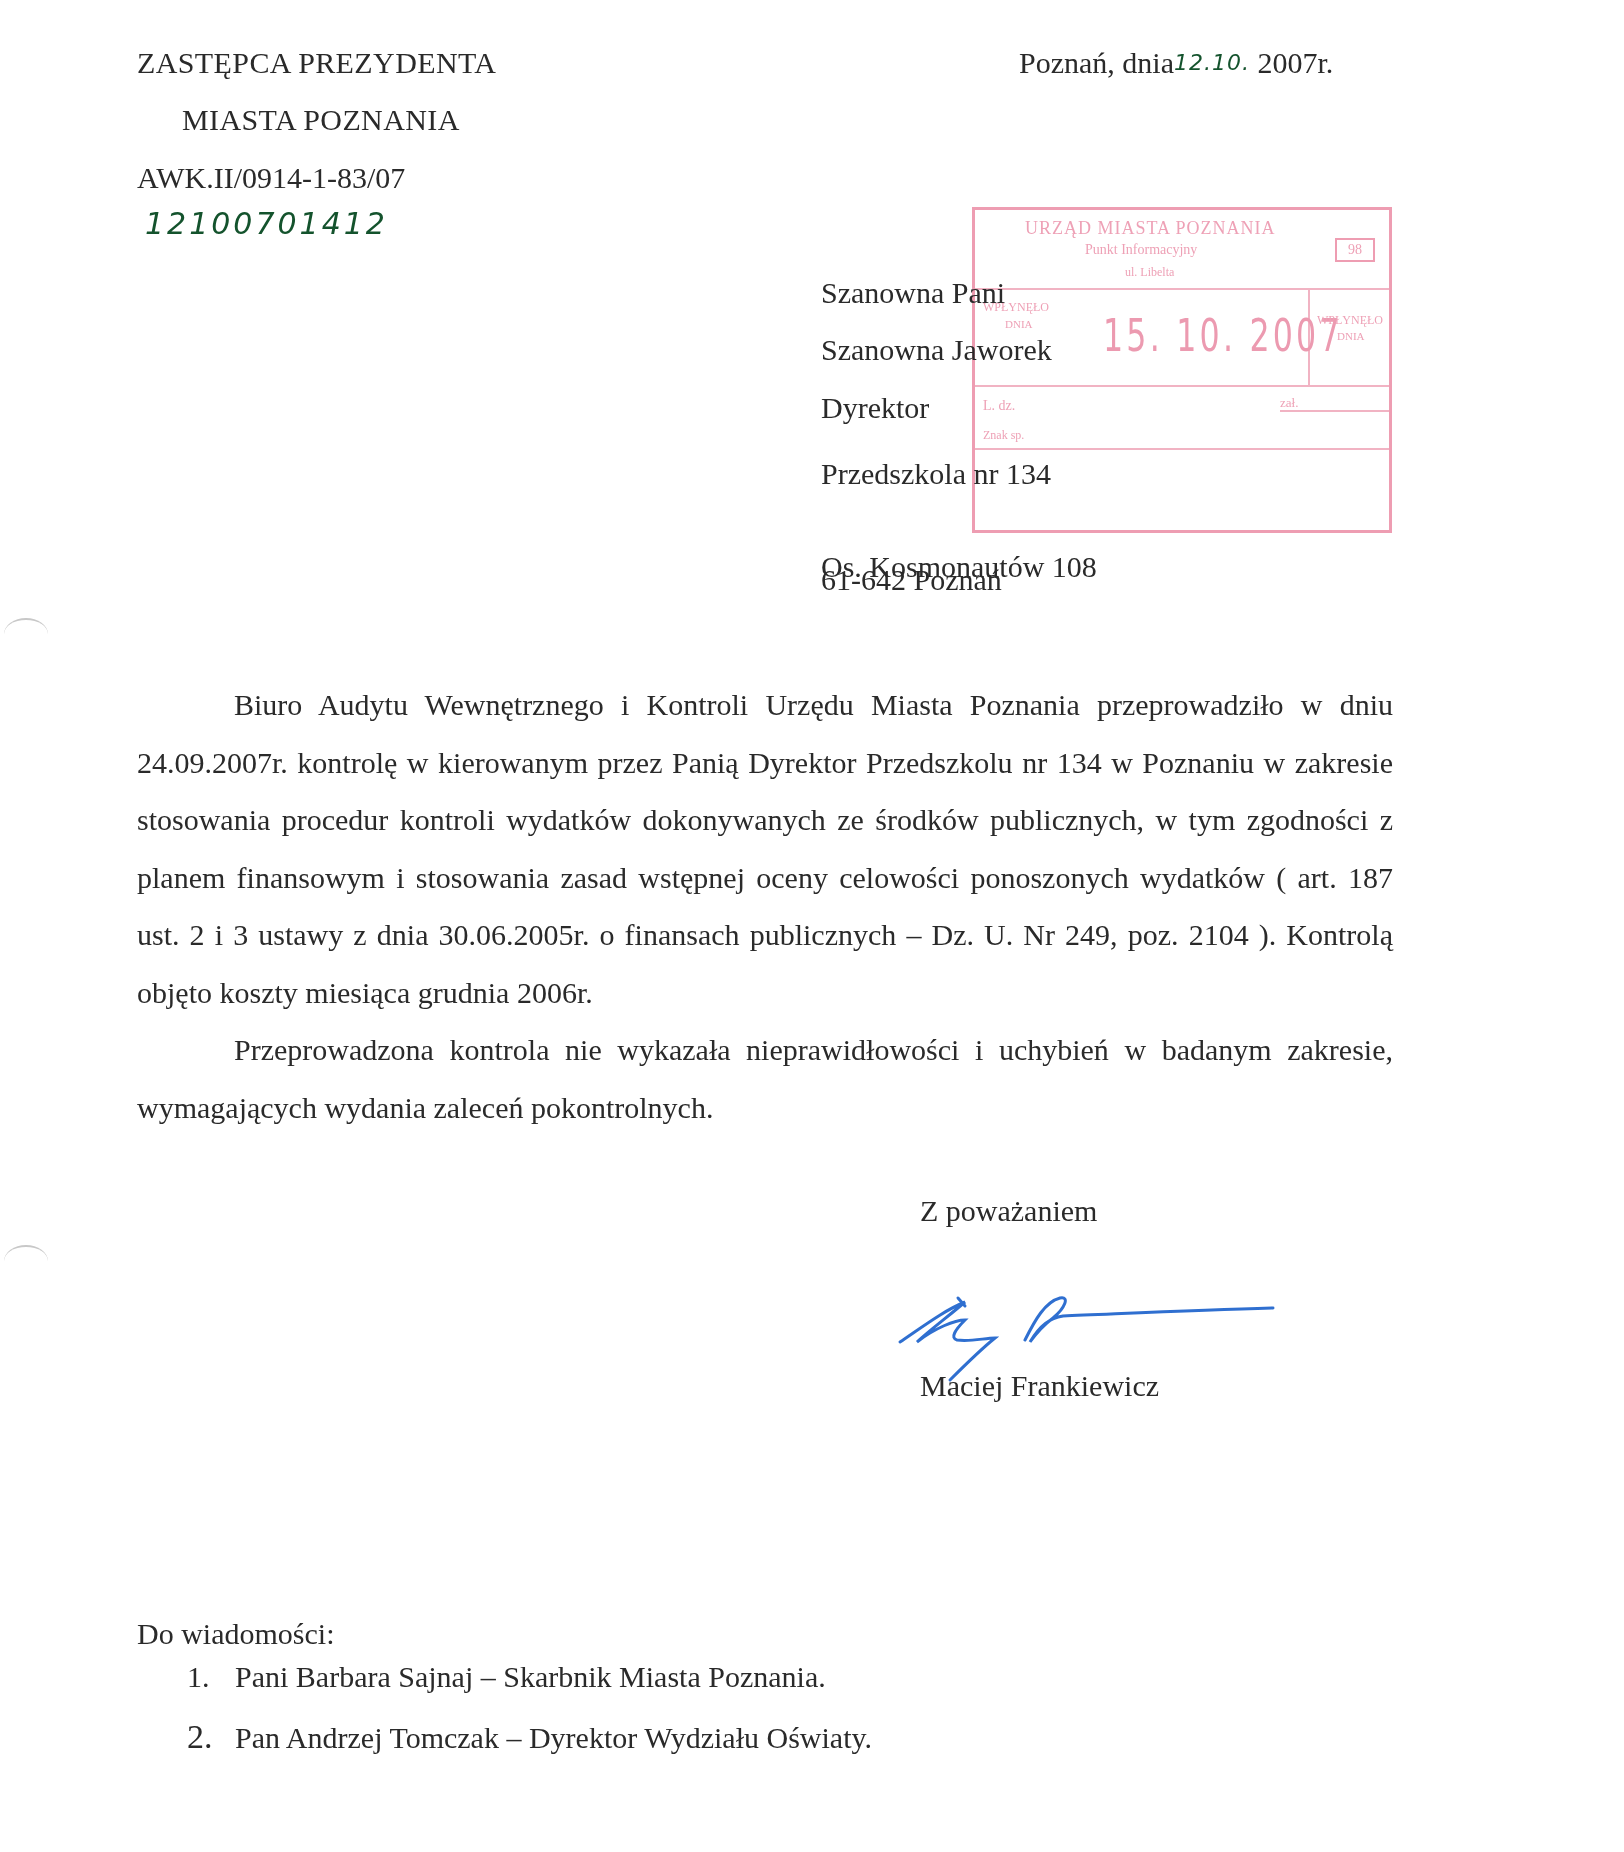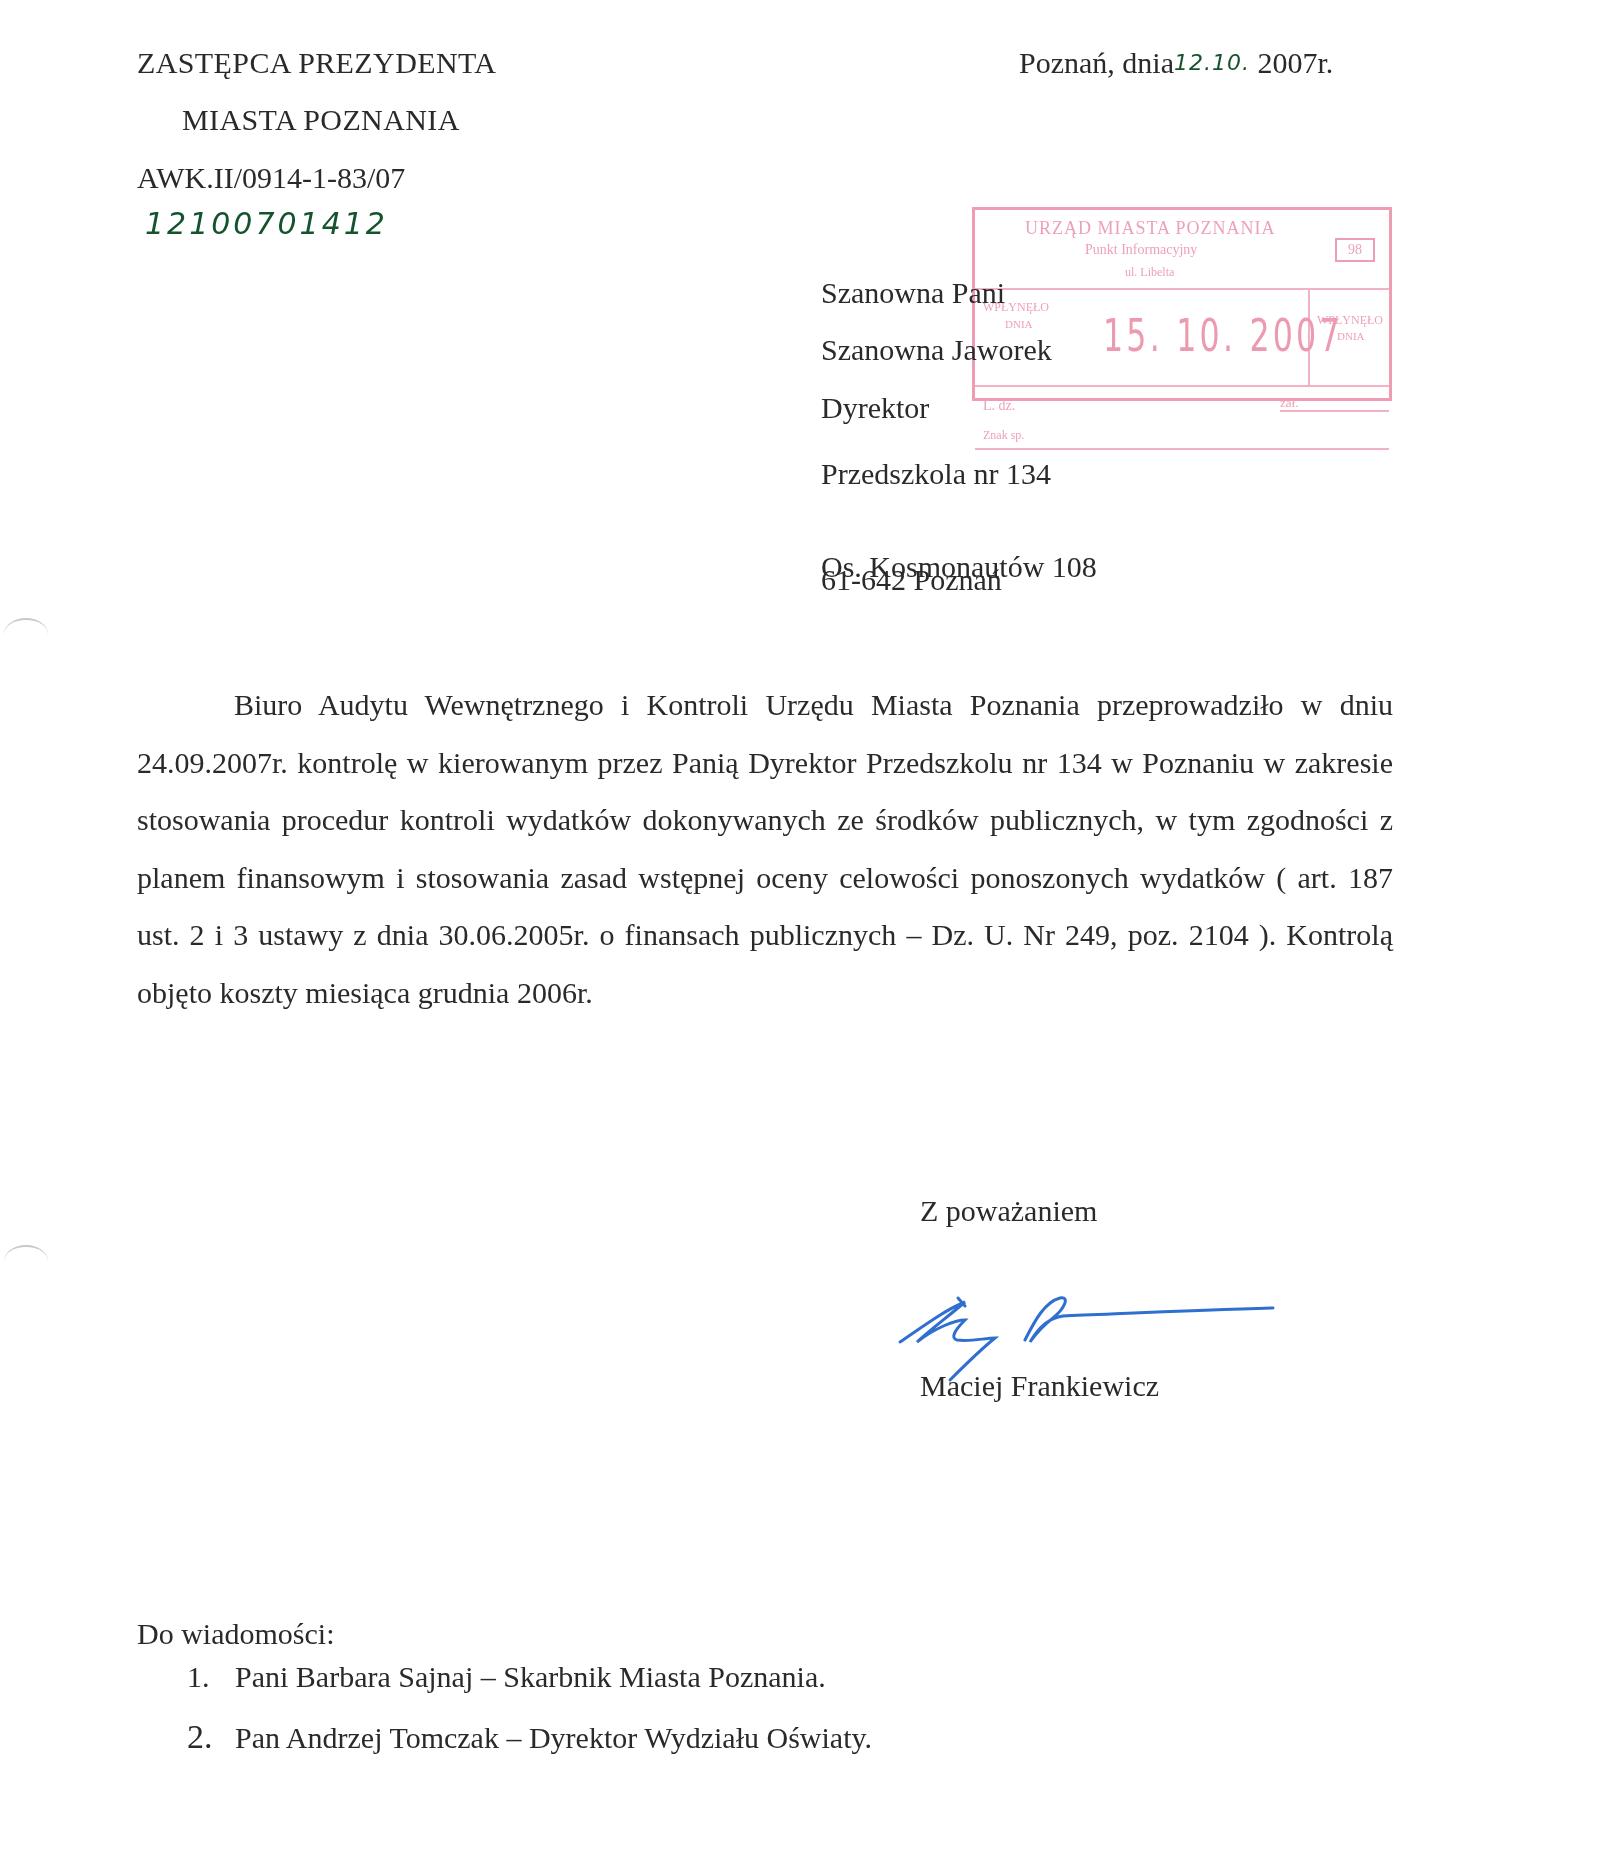--- a/index.html
+++ b/index.html
@@ -18,21 +18,21 @@
   #hdr-title2 { left: 137px; top: 105px; letter-spacing: 0.4px; margin-left: 45px; }
   #hdr-ref    { left: 137px; top: 163px; }
   #hdr-hand   { left: 145px; top: 206px; font-size: 30px; letter-spacing: 3px; }
 
   
   #date-line  { left: 1019px; top: 48px; }
   #date-line .hand { font-size: 22px; letter-spacing: 1px; vertical-align: 3px; }
 
   
   #stamp {
-    left: 972px; top: 207px; width: 420px; height: 194px;
+    left: 972px; top: 207px; width: 420px; height: 326px;
     border: 3px solid #ee9db2; box-sizing: border-box; color: #eea1b6;
     font-family: "Liberation Serif", serif;
   }
   #stamp .t1 { position: absolute; left: 50px; top: 8px; font-size: 18px; letter-spacing: 1px; }
   #stamp .t2 { position: absolute; left: 110px; top: 32px; font-size: 14px; }
   #stamp .t3 { position: absolute; left: 150px; top: 55px; font-size: 12px; }
   #stamp .num { position: absolute; right: 14px; top: 28px; width: 36px; height: 20px;
                  border: 2px solid #ee9db2; font-size: 14px; text-align: center; line-height: 20px; }
   #stamp .hr1 { position: absolute; left: 0; right: 0; top: 78px; border-top: 2px solid #f1b3c3; }
   #stamp .hr2 { position: absolute; left: 0; right: 0; top: 175px; border-top: 2px solid #f1b3c3; }
@@ -113,20 +113,21 @@
 
 <div class="abs txt rcpt" id="r0">Szanowna Pani</div>
 <div class="abs txt rcpt" id="r1">Szanowna Jaworek</div>
 <div class="abs txt rcpt" id="r2">Dyrektor</div>
 <div class="abs txt rcpt" id="r3">Przedszkola nr 134</div>
 <div class="abs txt rcpt" id="r4">Os. Kosmonautów 108</div>
 <div class="abs txt rcpt" id="r5">61-642 Poznań</div>
 
 <div class="abs" id="body">
   <p>Biuro Audytu Wewnętrznego i Kontroli Urzędu Miasta Poznania przeprowadziło w dniu 24.09.2007r. kontrolę w kierowanym  przez Panią Dyrektor Przedszkolu nr 134 w Poznaniu w zakresie stosowania procedur kontroli wydatków dokonywanych ze środków publicznych, w tym zgodności z planem finansowym i stosowania zasad wstępnej oceny celowości ponoszonych wydatków ( art. 187 ust. 2 i 3 ustawy z dnia 30.06.2005r. o finansach publicznych – Dz. U. Nr 249, poz. 2104 ).  Kontrolą  objęto koszty miesiąca grudnia 2006r.</p>
+  <p>Przeprowadzona kontrola nie wykazała nieprawidłowości i uchybień w badanym zakresie, wymagających wydania zaleceń pokontrolnych.</p>
 </div>
 
 <div class="abs txt" id="closing">Z  poważaniem</div>
 <svg class="abs" id="signature" viewBox="0 0 380 110">
   <path d="M5 62 C 30 45, 50 30, 70 22 C 55 35, 35 50, 22 62 C 40 48, 60 40, 70 40 C 60 50, 55 58, 62 60 C 75 62, 90 58, 100 58 C 85 70, 70 85, 55 100" fill="none" stroke="#2f6fd0" stroke-width="3" stroke-linecap="round"></path>
   <path d="M63 18 L 70 26" stroke="#2f6fd0" stroke-width="3" stroke-linecap="round"></path>
   <path d="M130 60 C 140 40, 150 22, 165 18 C 175 16, 170 28, 158 38 C 150 44, 140 55, 135 62 C 145 45, 155 38, 168 36 C 220 34, 300 30, 378 28" fill="none" stroke="#2f6fd0" stroke-width="3" stroke-linecap="round"></path>
 </svg>
 <div class="abs txt" id="signer">Maciej Frankiewicz</div>
 

